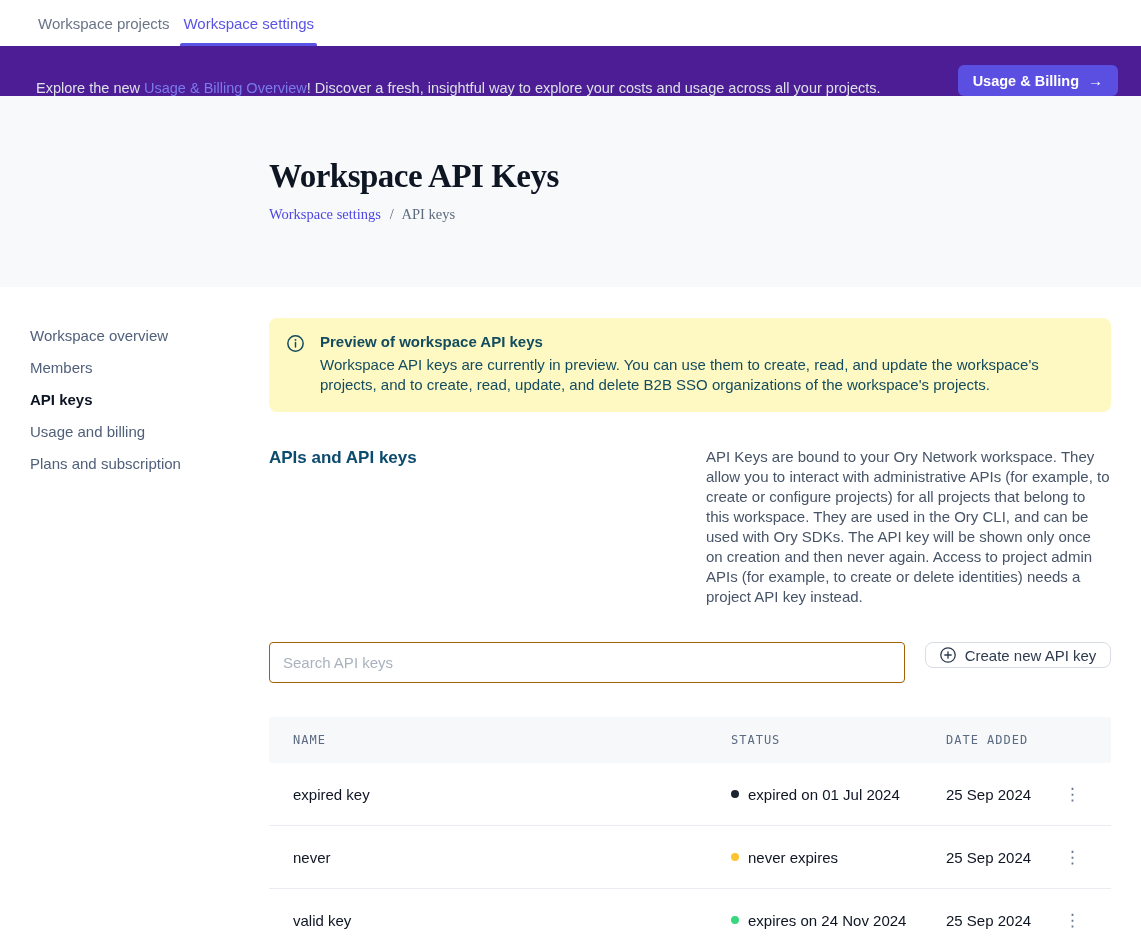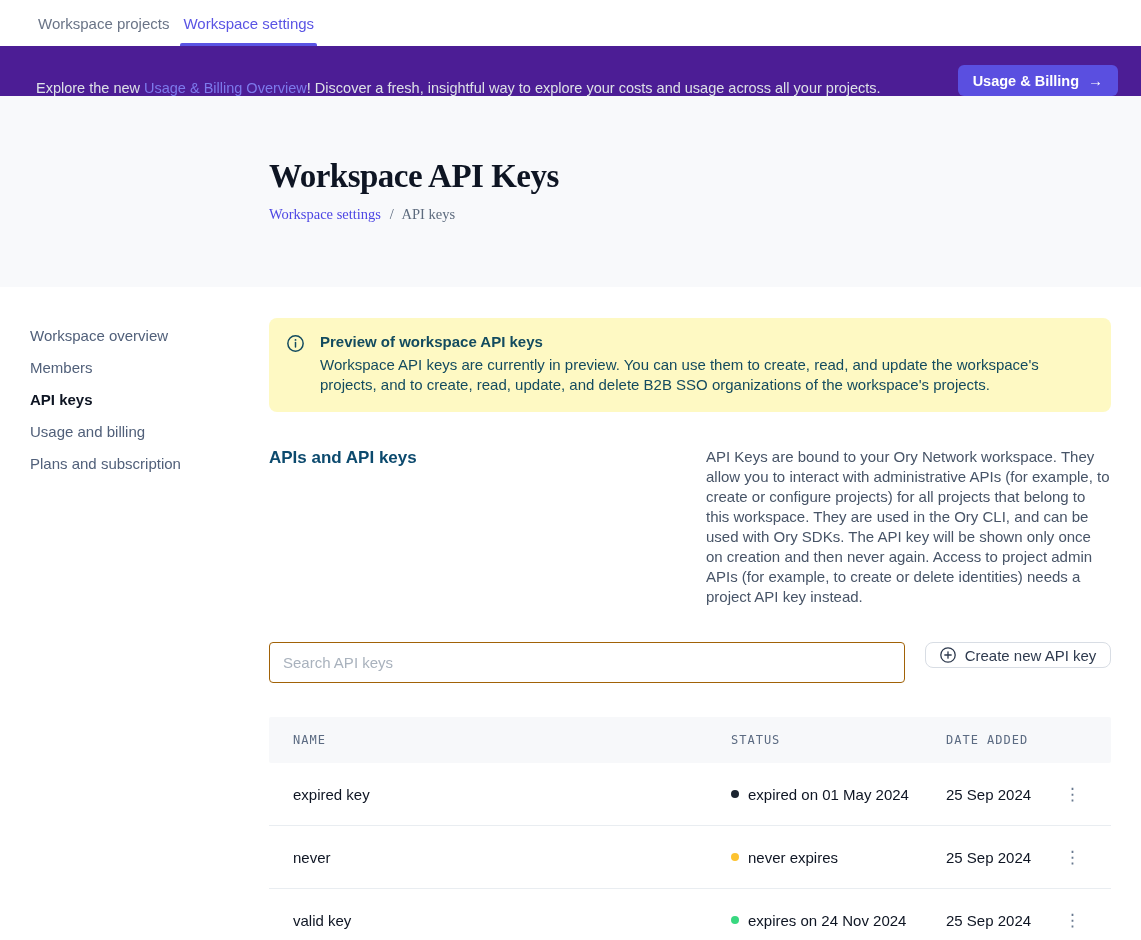--- a/index.html
+++ b/index.html
@@ -212,21 +212,21 @@
         <div class="th">NAME</div>
         <div class="th">STATUS</div>
         <div class="th">DATE ADDED</div>
         <div></div>
       </div>
 
       <div class="trow">
         <div class="cell name">expired key</div>
         <div class="cell status">
           <span class="dot" style="background: rgb(27, 36, 48);"></span>
-          <span>expired on 01 May 2024</span>
+          <span>expired on 01 Jul 2024</span>
         </div>
         <div class="cell date">25 Sep 2024</div>
         <button class="kebab">⋮</button>
       </div>
 
       <div class="trow">
         <div class="cell name">never</div>
         <div class="cell status">
           <span class="dot" style="background: rgb(253, 195, 48);"></span>
           <span>never expires</span>

